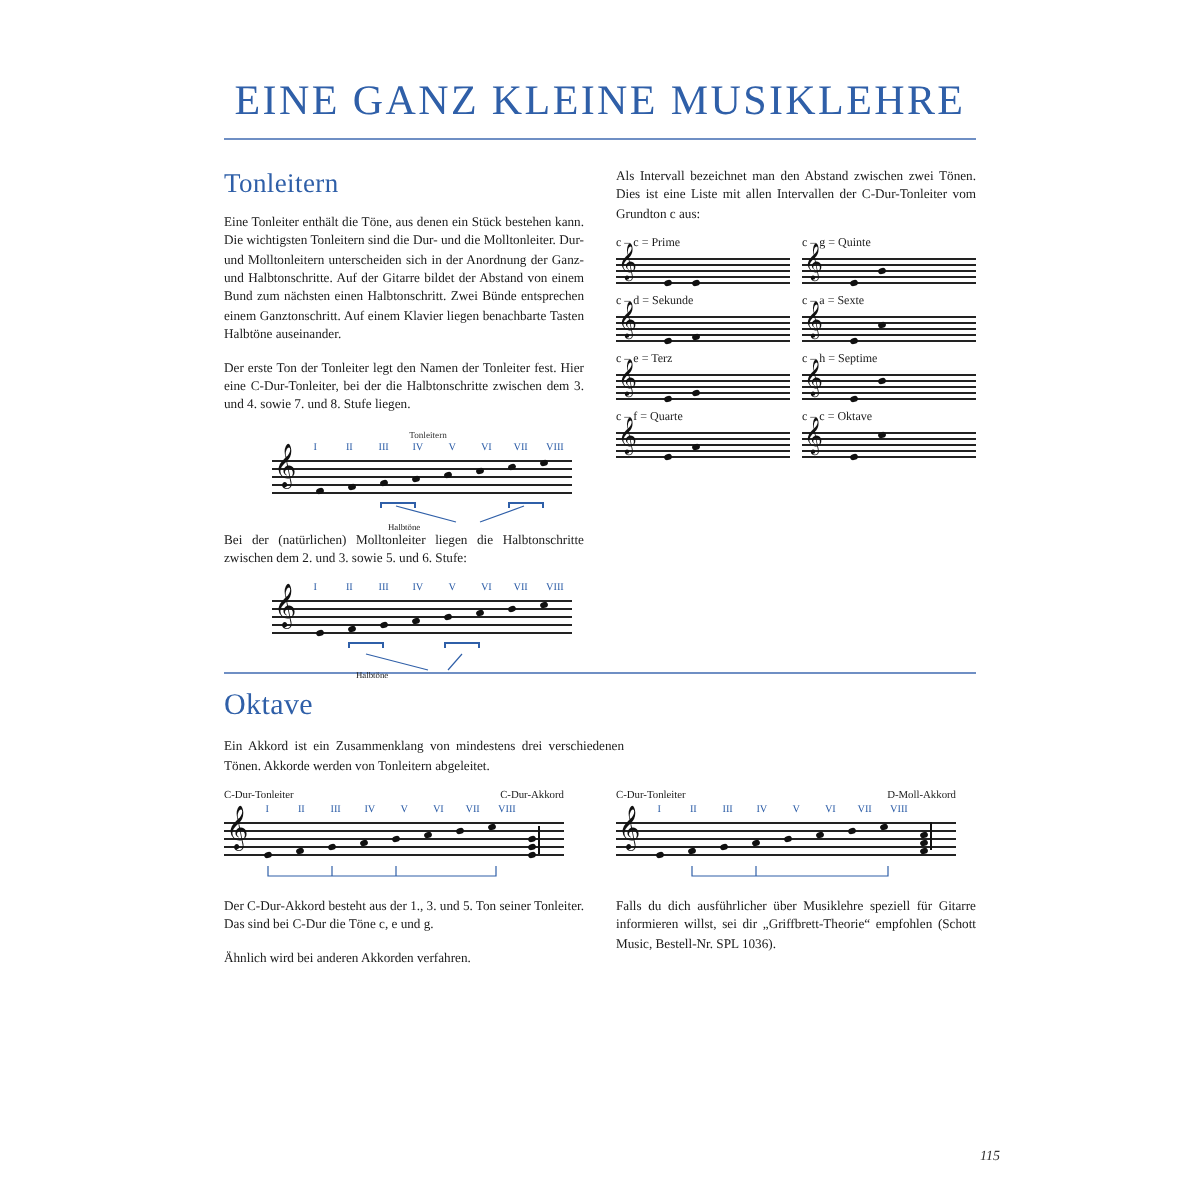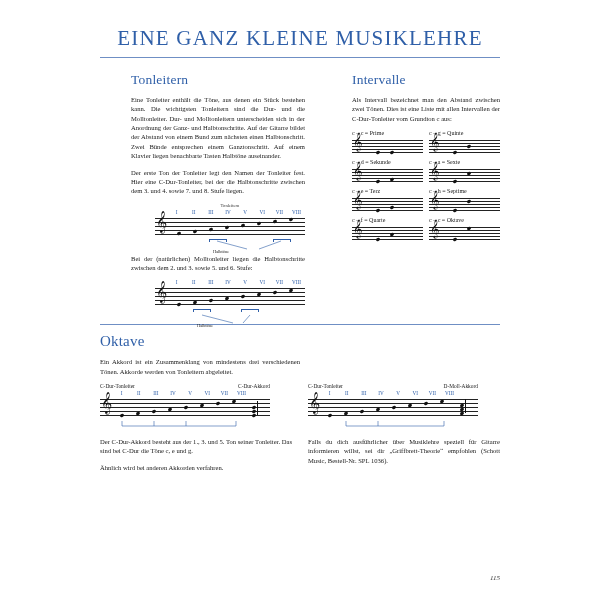--- a/index.html
+++ b/index.html
@@ -5,21 +5,21 @@
   * { box-sizing: border-box; }
   html, body { margin:0; padding:0; }
   body {
     width:600px; height:600px;
     background:#ffffff;
     font-family:"Liberation Serif", serif;
     color:#1a1a1a;
     position:relative;
     overflow:hidden;
   }
-  .page { position:absolute; inset:0; padding:0; }
+  .page { position:absolute; inset:0; padding:12px; }
 
   .title {
     text-align:center;
     color:#2f5fa8;
     font-family:"Liberation Serif", serif;
     font-size:21px;
     letter-spacing:1.2px;
     font-weight:normal;
     margin:26px 0 0 0;
     padding-bottom:6px;
@@ -27,21 +27,21 @@
   .title-rule {
     border:0; border-top:1px solid #6f8fc4;
     margin:0 100px 0 100px;
   }
 
   .columns {
     display:flex;
     gap:16px;
     padding:14px 100px 0 100px;
   }
-  .col { width:200px;margin-left:31px; }
+  .col { width:200px; }
   .col.left { width:200px; }
   .col.right { width:200px; }
 
   h2.section {
     color:#2f5fa8;
     font-family:"Liberation Serif", serif;
     font-size:13.5px;
     font-weight:normal;
     margin:0 0 7px 0;
     letter-spacing:0.2px;
@@ -229,21 +229,20 @@
         </div>
         <div class="brace-label" style="left:66px; top:44px;">Halbtöne</div>
         <svg width="150" height="14" style="position:absolute; left:24px; top:34px;">
           <path d="M47 2 L78 10" stroke="#2f5fa8" fill="none" stroke-width="0.6"></path>
           <path d="M95 2 L88 10" stroke="#2f5fa8" fill="none" stroke-width="0.6"></path>
         </svg>
       </div>
     </div>
 
     <div class="col right">
-      <h2 class="section">Intervalle</h2>
       <p class="body">Als Intervall bezeichnet man den Abstand zwischen zwei Tönen. Dies ist eine Liste mit allen Intervallen der C-Dur-Tonleiter vom Grundton c aus:</p>
 
       <div class="interval-grid">
 
         <div class="interval-cell">
           <div class="interval-label">c – c = Prime</div>
           <div class="mini-staff">
             <div class="line" style="top:2px;"></div>
               <div class="line" style="top:5px;"></div>
             <div class="line" style="top:8px;"></div>

